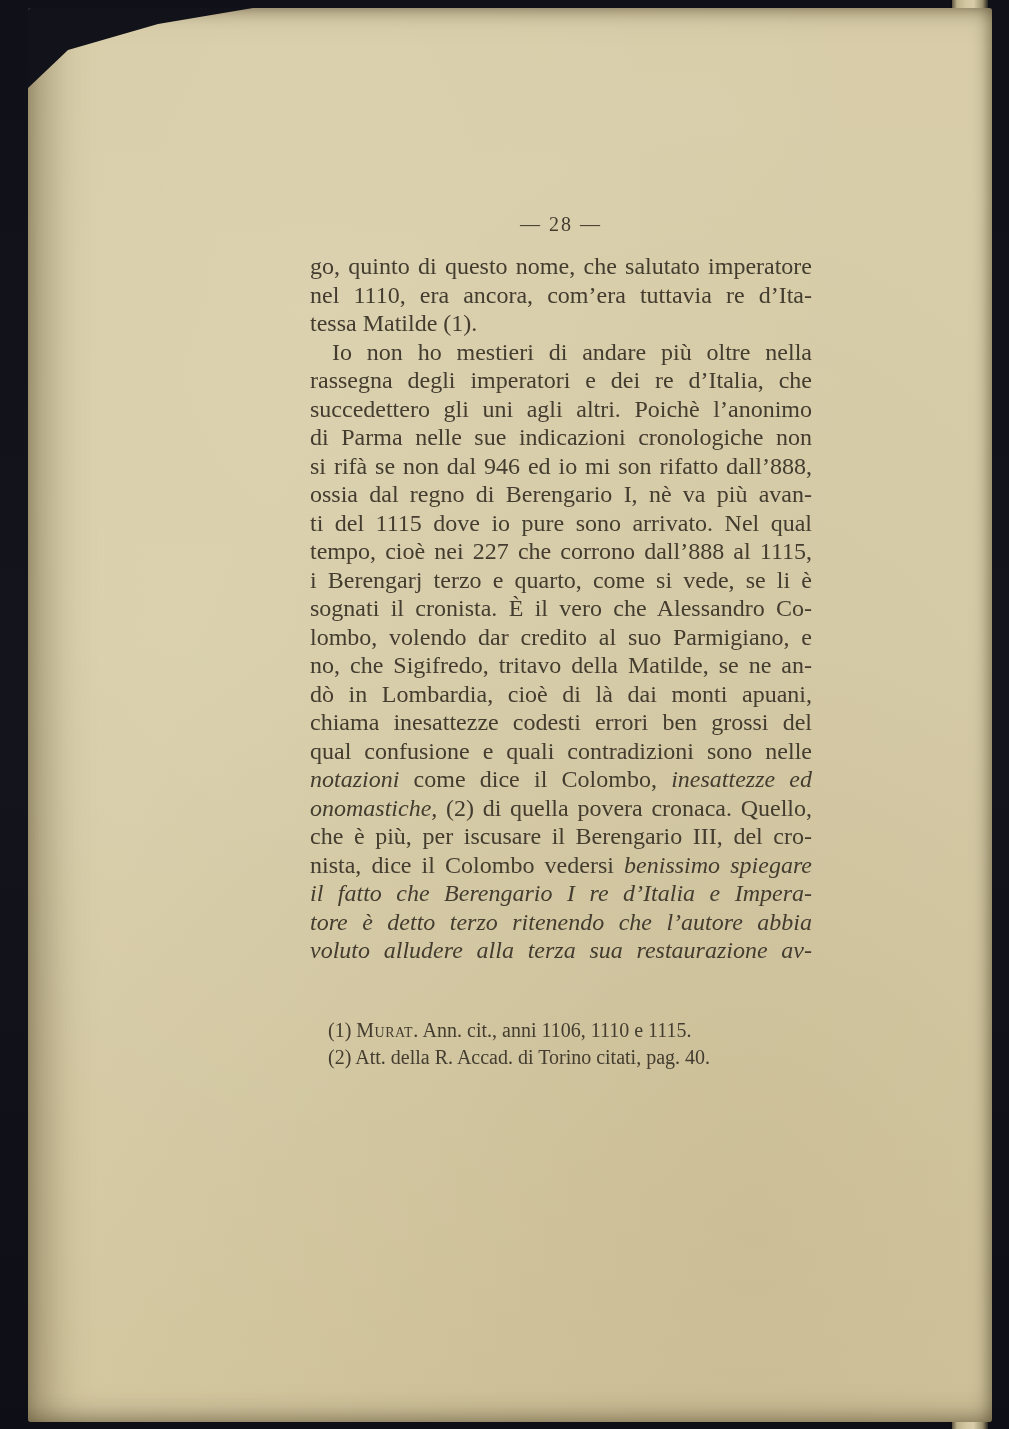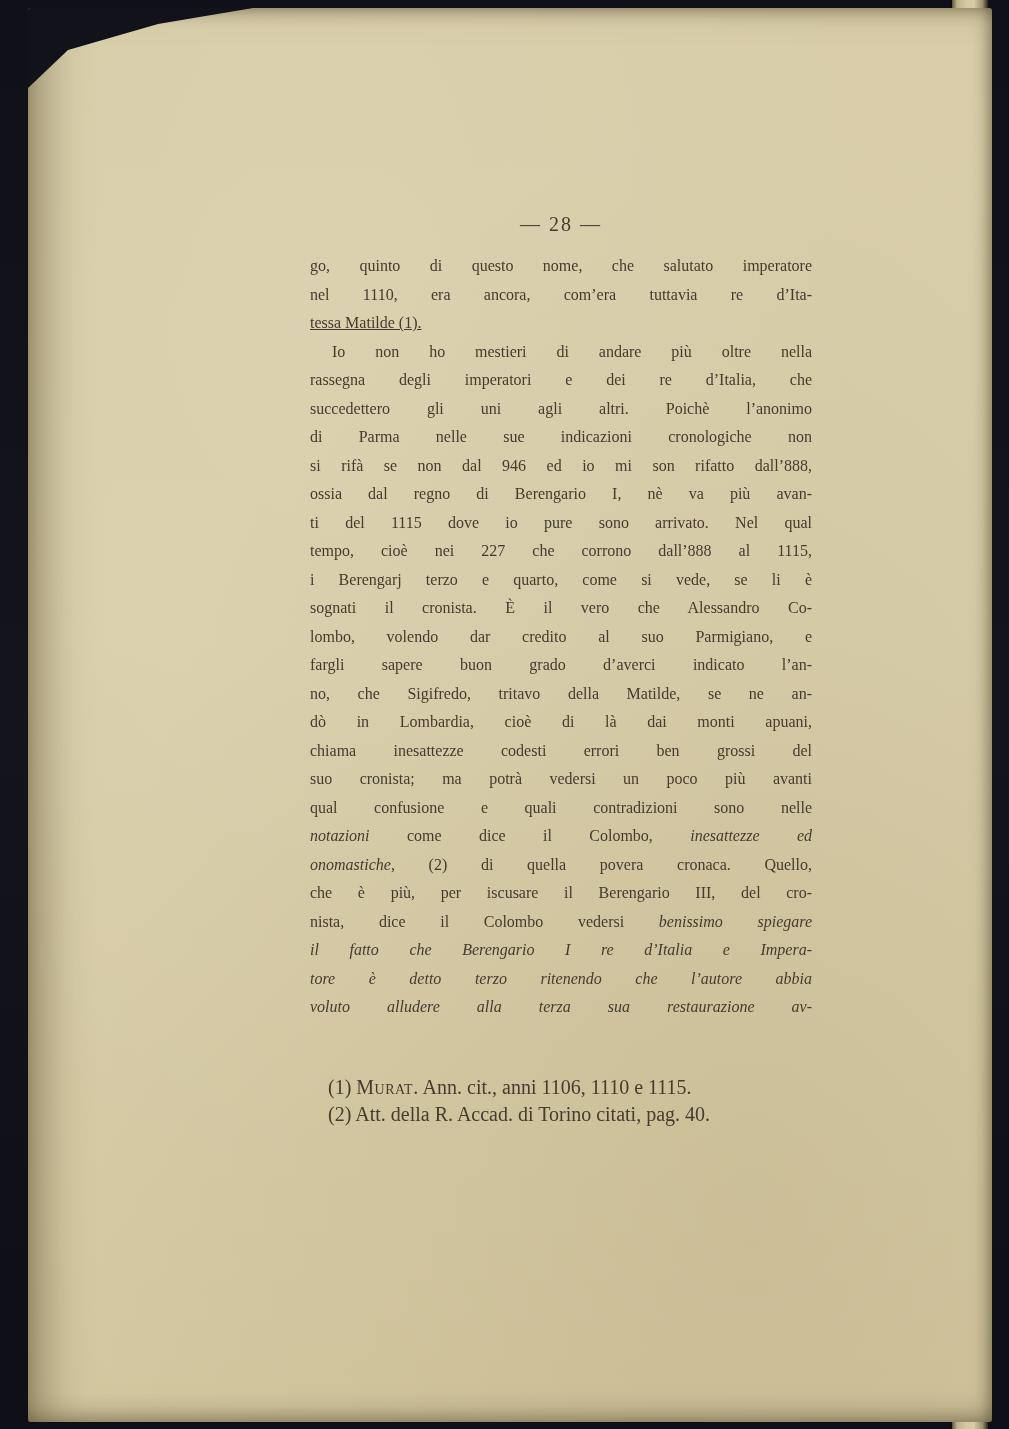--- a/index.html
+++ b/index.html
@@ -60,31 +60,31 @@
   }
 
   .page-number {
     text-align: center;
     font-size: 20px;
     letter-spacing: 2px;
     margin-bottom: 16px;
   }
 
   .body-text {
-    font-size: 16px;
+    font-size: 24px;
     line-height: 28.5px;
   }
 
   .line {
     text-align: justify;
     text-align-last: justify;
     -moz-text-align-last: justify;
     white-space: normal;
   }
-  .line.last { text-align-last: left; text-decoration: underline; -moz-text-align-last: left; }
+  .line.last { text-align-last: left; -moz-text-align-last: left; }
   .line.indent { text-indent: 22px; }
 
   .it { font-style: italic; }
   .sc { font-variant: small-caps; letter-spacing: 0.5px; }
 
   .footnotes {
     margin-top: 52px;
     padding-left: 18px;
     font-size: 20px;
     line-height: 27px;
@@ -111,25 +111,23 @@
             <div class="line"><span>rassegna degli imperatori e dei re d’Italia, che</span></div>
             <div class="line"><span>succedettero gli uni agli altri. Poichè l’anonimo</span></div>
             <div class="line"><span>di Parma nelle sue indicazioni cronologiche non</span></div>
             <div class="line"><span>si rifà se non dal 946 ed io mi son rifatto dall’888,</span></div>
             <div class="line"><span>ossia dal regno di Berengario I, nè va più avan-</span></div>
             <div class="line"><span>ti del 1115 dove io pure sono arrivato. Nel qual</span></div>
             <div class="line"><span>tempo, cioè nei 227 che corrono dall’888 al 1115,</span></div>
             <div class="line"><span>i Berengarj terzo e quarto, come si vede, se li è</span></div>
             <div class="line"><span>sognati il cronista. È il vero che Alessandro Co-</span></div>
             <div class="line"><span>lombo, volendo dar credito al suo Parmigiano, e</span></div>
-            <div class="line"><span>fargli sapere buon grado d’averci indicato l’an-</span></div>
             <div class="line"><span>no, che Sigifredo, tritavo della Matilde, se ne an-</span></div>
             <div class="line"><span>dò in Lombardia, cioè di là dai monti apuani,</span></div>
             <div class="line"><span>chiama inesattezze codesti errori ben grossi del</span></div>
-            <div class="line"><span>suo cronista; ma potrà vedersi un poco più avanti</span></div>
             <div class="line"><span>qual confusione e quali contradizioni sono nelle</span></div>
             <div class="line"><span class="it">notazioni</span><span> come dice il Colombo, </span><span class="it">inesattezze ed</span></div>
             <div class="line"><span class="it">onomastiche,</span><span> (2) di quella povera cronaca. Quello,</span></div>
             <div class="line"><span>che è più, per iscusare il Berengario III, del cro-</span></div>
             <div class="line"><span>nista, dice il Colombo vedersi </span><span class="it">benissimo spiegare</span></div>
             <div class="line"><span class="it">il fatto che Berengario I re d’Italia e Impera-</span></div>
             <div class="line"><span class="it">tore è detto terzo ritenendo che l’autore abbia</span></div>
             <div class="line"><span class="it">voluto alludere alla terza sua restaurazione av-</span></div>
           </div>
         </div>

